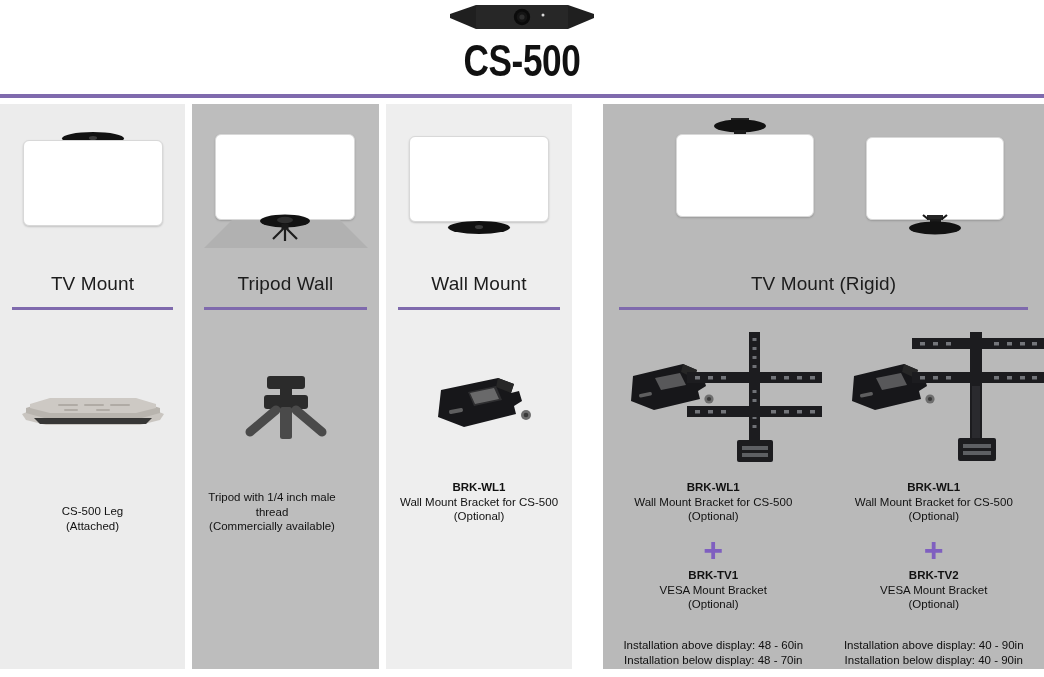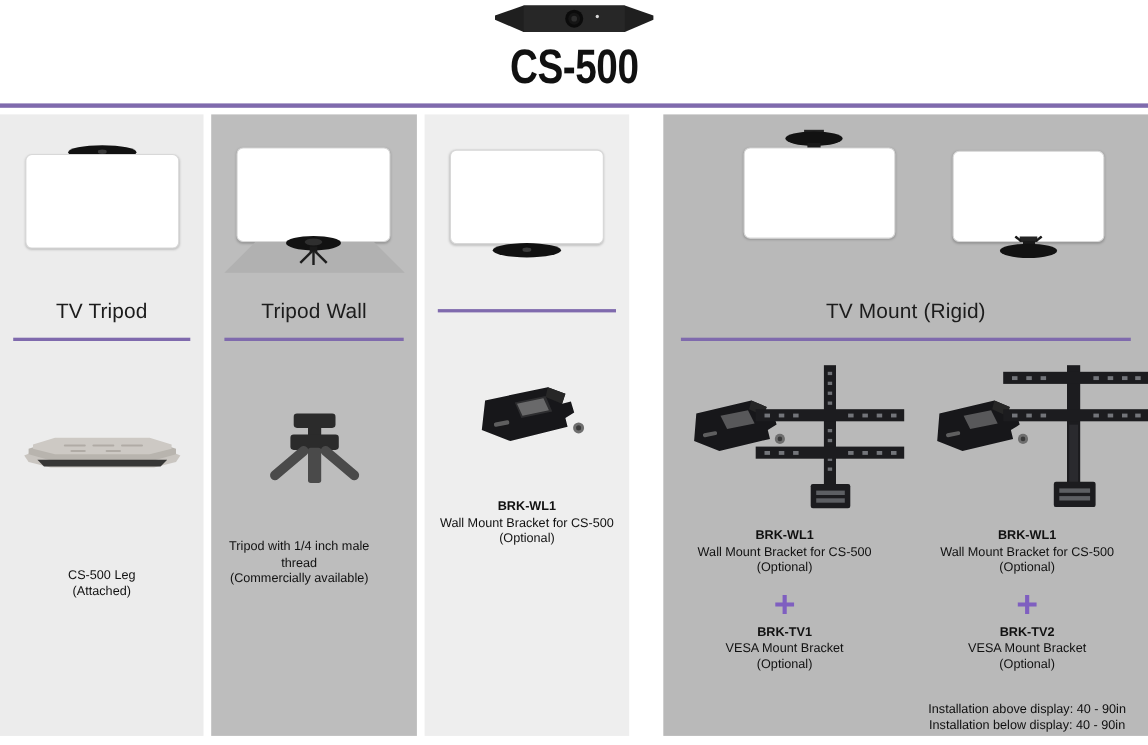--- a/index.html
+++ b/index.html
@@ -167,40 +167,40 @@
     <div class="top-rule"></div>
   </div>
 
   <div class="band">
 
     <div class="col col-1">
       <div class="illus">
         <div class="devbar" style="left:62px; top:28px; width:62px; height:13px;"></div>
         <div class="tv" style="left:23px; top:36px; width:140px; height:86px;"></div>
       </div>
-      <div class="col-head">TV Tripod</div>
+      <div class="col-head">TV Mount</div>
       <div class="head-rule"></div>
 
       <div class="product" style="margin-top:72px;">
         <div class="art" style="left:0; top:0; width:185px; height:60px;">
           <svg width="185" height="60" viewBox="0 0 185 60">
             <path d="M22 32 L46 22 L140 22 L164 32 L160 38 L140 43 L46 43 L26 38 Z" fill="#c9c5c0"></path>
             <path d="M26 26 L48 19 L138 19 L160 26 L160 31 L138 37 L48 37 L26 31 Z" fill="#b8b4ae"></path>
             <path d="M30 22 L50 16 L136 16 L156 22 L156 26 L136 31 L50 31 L30 26 Z" fill="#cdc9c4"></path>
             <path d="M34 36 L152 36 L146 42 L40 42 Z" fill="#1d1d1d" opacity="0.85"></path>
             <g fill="#a9a49e" opacity="0.8">
               <rect x="58" y="22" width="20" height="2" rx="1"></rect>
               <rect x="84" y="22" width="20" height="2" rx="1"></rect>
               <rect x="110" y="22" width="20" height="2" rx="1"></rect>
               <rect x="64" y="27" width="14" height="2" rx="1"></rect>
               <rect x="96" y="27" width="14" height="2" rx="1"></rect>
             </g>
           </svg>
         </div>
-        <div class="caption" style="position:absolute; left:0; top:122px; width:185px;margin-top:12px;">
+        <div class="caption" style="position:absolute; left:0; top:122px; width:185px;">
           <div>CS-500 Leg</div>
           <div>(Attached)</div>
         </div>
       </div>
     </div>
 
     <div class="col col-2">
       <div class="illus">
         <div class="tv" style="left:23px; top:30px; width:140px; height:86px;"></div>
         <div class="art" style="left:8px; top:114px; width:170px; height:38px;">
@@ -238,20 +238,21 @@
           <div>(Commercially available)</div>
         </div>
       </div>
     </div>
 
     <div class="col col-3">
       <div class="illus">
         <div class="tv" style="left:23px; top:32px; width:140px; height:86px;"></div>
         <div class="devbar" style="left:62px; top:117px; width:62px; height:13px;"></div>
       </div>
+      <div class="col-head">Wall Mount</div>
       <div class="head-rule"></div>
 
       <div class="product" style="margin-top:50px;">
         <div class="art" style="left:0; top:0; width:186px; height:84px;">
           <svg width="186" height="84" viewBox="0 0 186 84">
             <path d="M55 30 L112 18 L128 24 L125 33 L133 31 L136 41 L128 46 L130 54 L78 67 L52 57 Z" fill="#17171a"></path>
             <path d="M82 32 L110 26 L116 40 L88 46 Z" fill="#d8d8d8" opacity="0.12"></path>
             <path d="M84 33 L108 28 L113 39 L89 44 Z" fill="#9a9a9a" opacity="0.55"></path>
             <rect x="63" y="49" width="14" height="4" rx="1.6" fill="#8d8d8d" opacity="0.6" transform="rotate(-11 70 51)"></rect>
             <path d="M112 18 L128 24 L125 33 L110 27 Z" fill="#272727"></path>
@@ -354,20 +355,24 @@
           </div>
 
           <div class="plus" style="position:absolute; left:0; top:200px; width:100%;">+</div>
 
           <div class="caption" style="position:absolute; left:0; top:240px; width:100%;">
             <div class="code">BRK-TV1</div>
             <div>VESA Mount Bracket</div>
             <div>(Optional)</div>
           </div>
 
+          <div class="install" style="position:absolute; left:0; top:297px; width:100%;">
+            <div>Installation above display: 48 - 60in</div>
+            <div>Installation below display: 48 - 70in</div>
+          </div>
         </div>
 
         <div class="sub-col">
           <div class="art" style="left:22px; top:0; width:210px; height:140px;">
             <svg width="210" height="140" viewBox="0 0 210 140">
 
               <path d="M8 48 L58 36 L72 42 L69 50 L78 48 L81 58 L73 63 L75 71 L29 82 L6 73 Z" fill="#17171a"></path>
               <path d="M30 50 L55 45 L61 57 L36 62 Z" fill="#9a9a9a" opacity="0.5"></path>
               <rect x="14" y="65" width="13" height="3.6" rx="1.6" fill="#8d8d8d" opacity="0.6" transform="rotate(-11 20 67)"></rect>
               <path d="M58 36 L72 42 L69 50 L56 44 Z" fill="#262626"></path>

